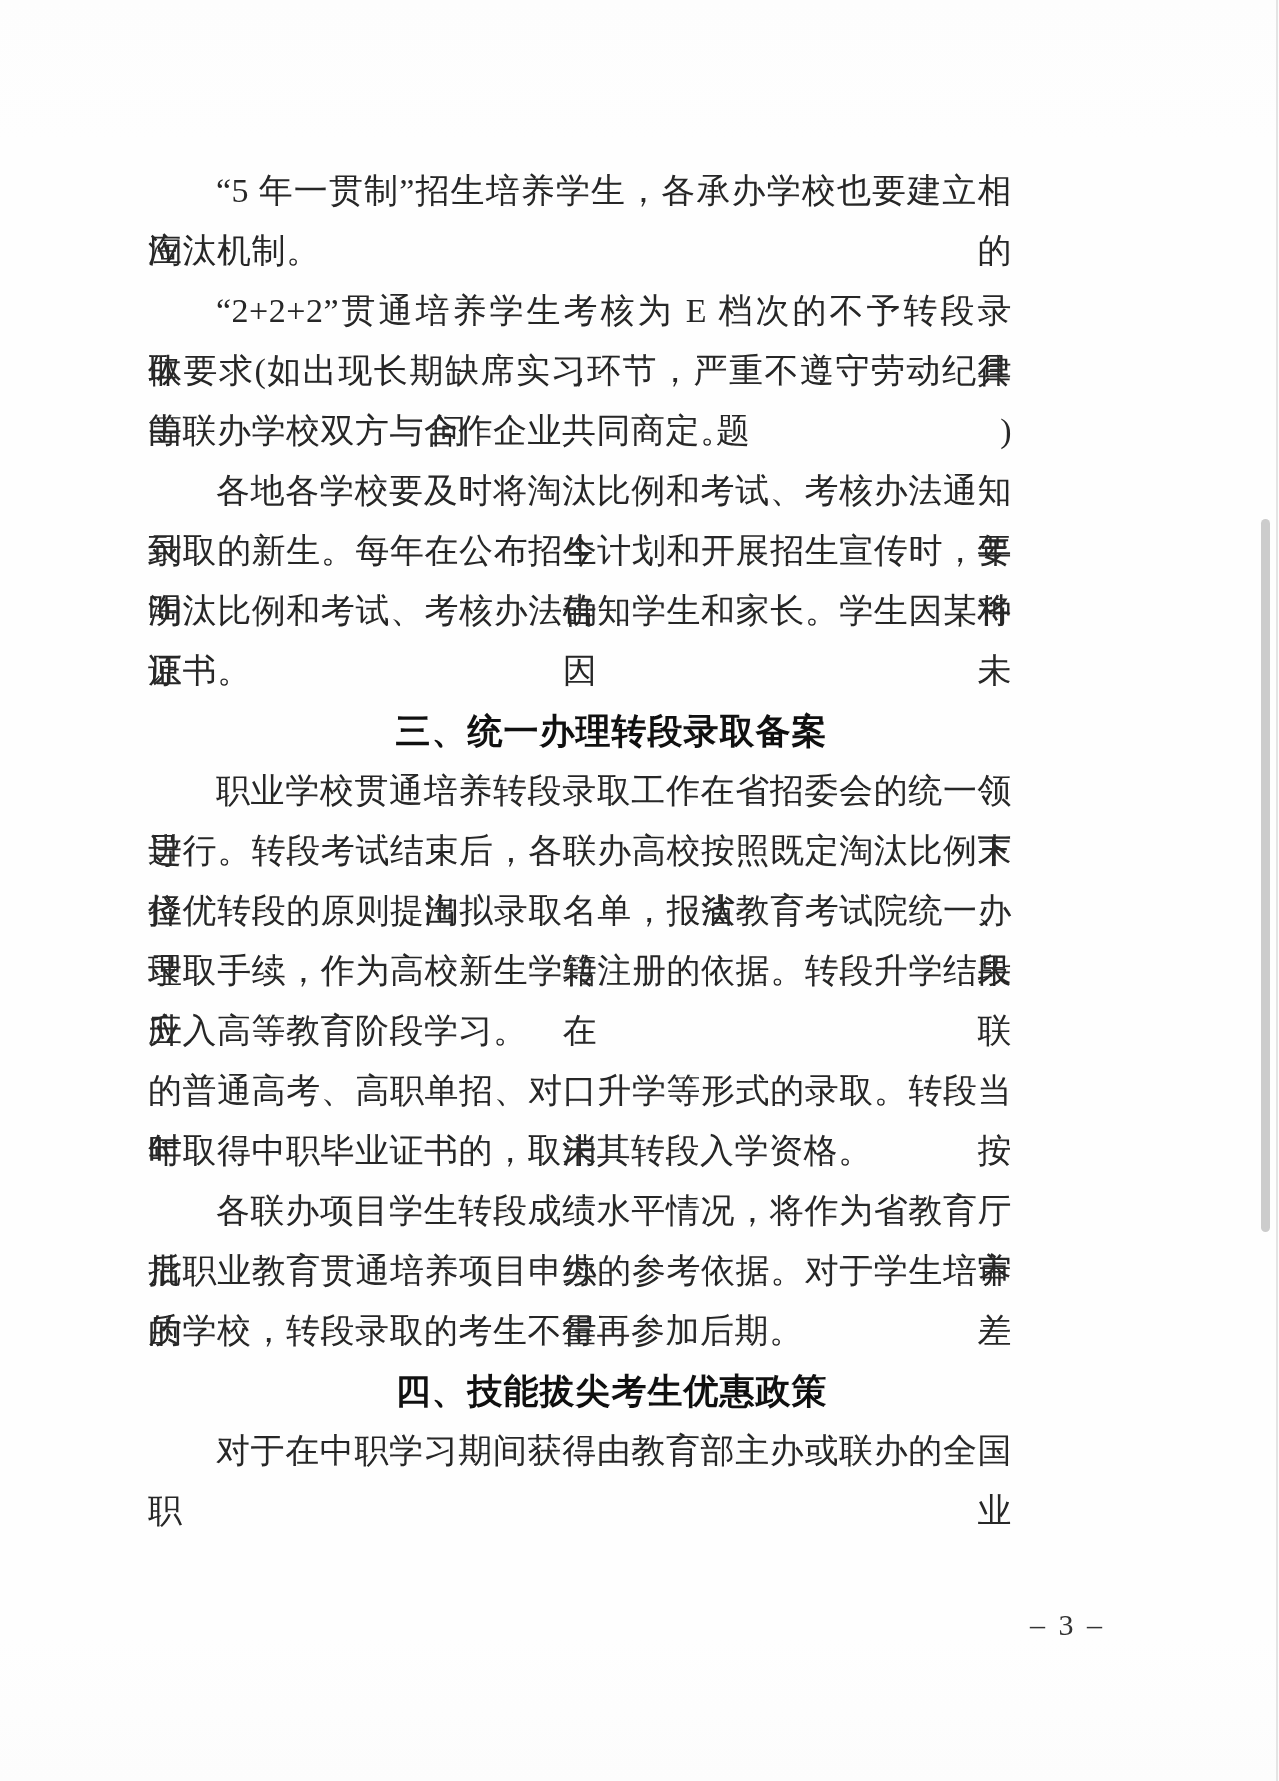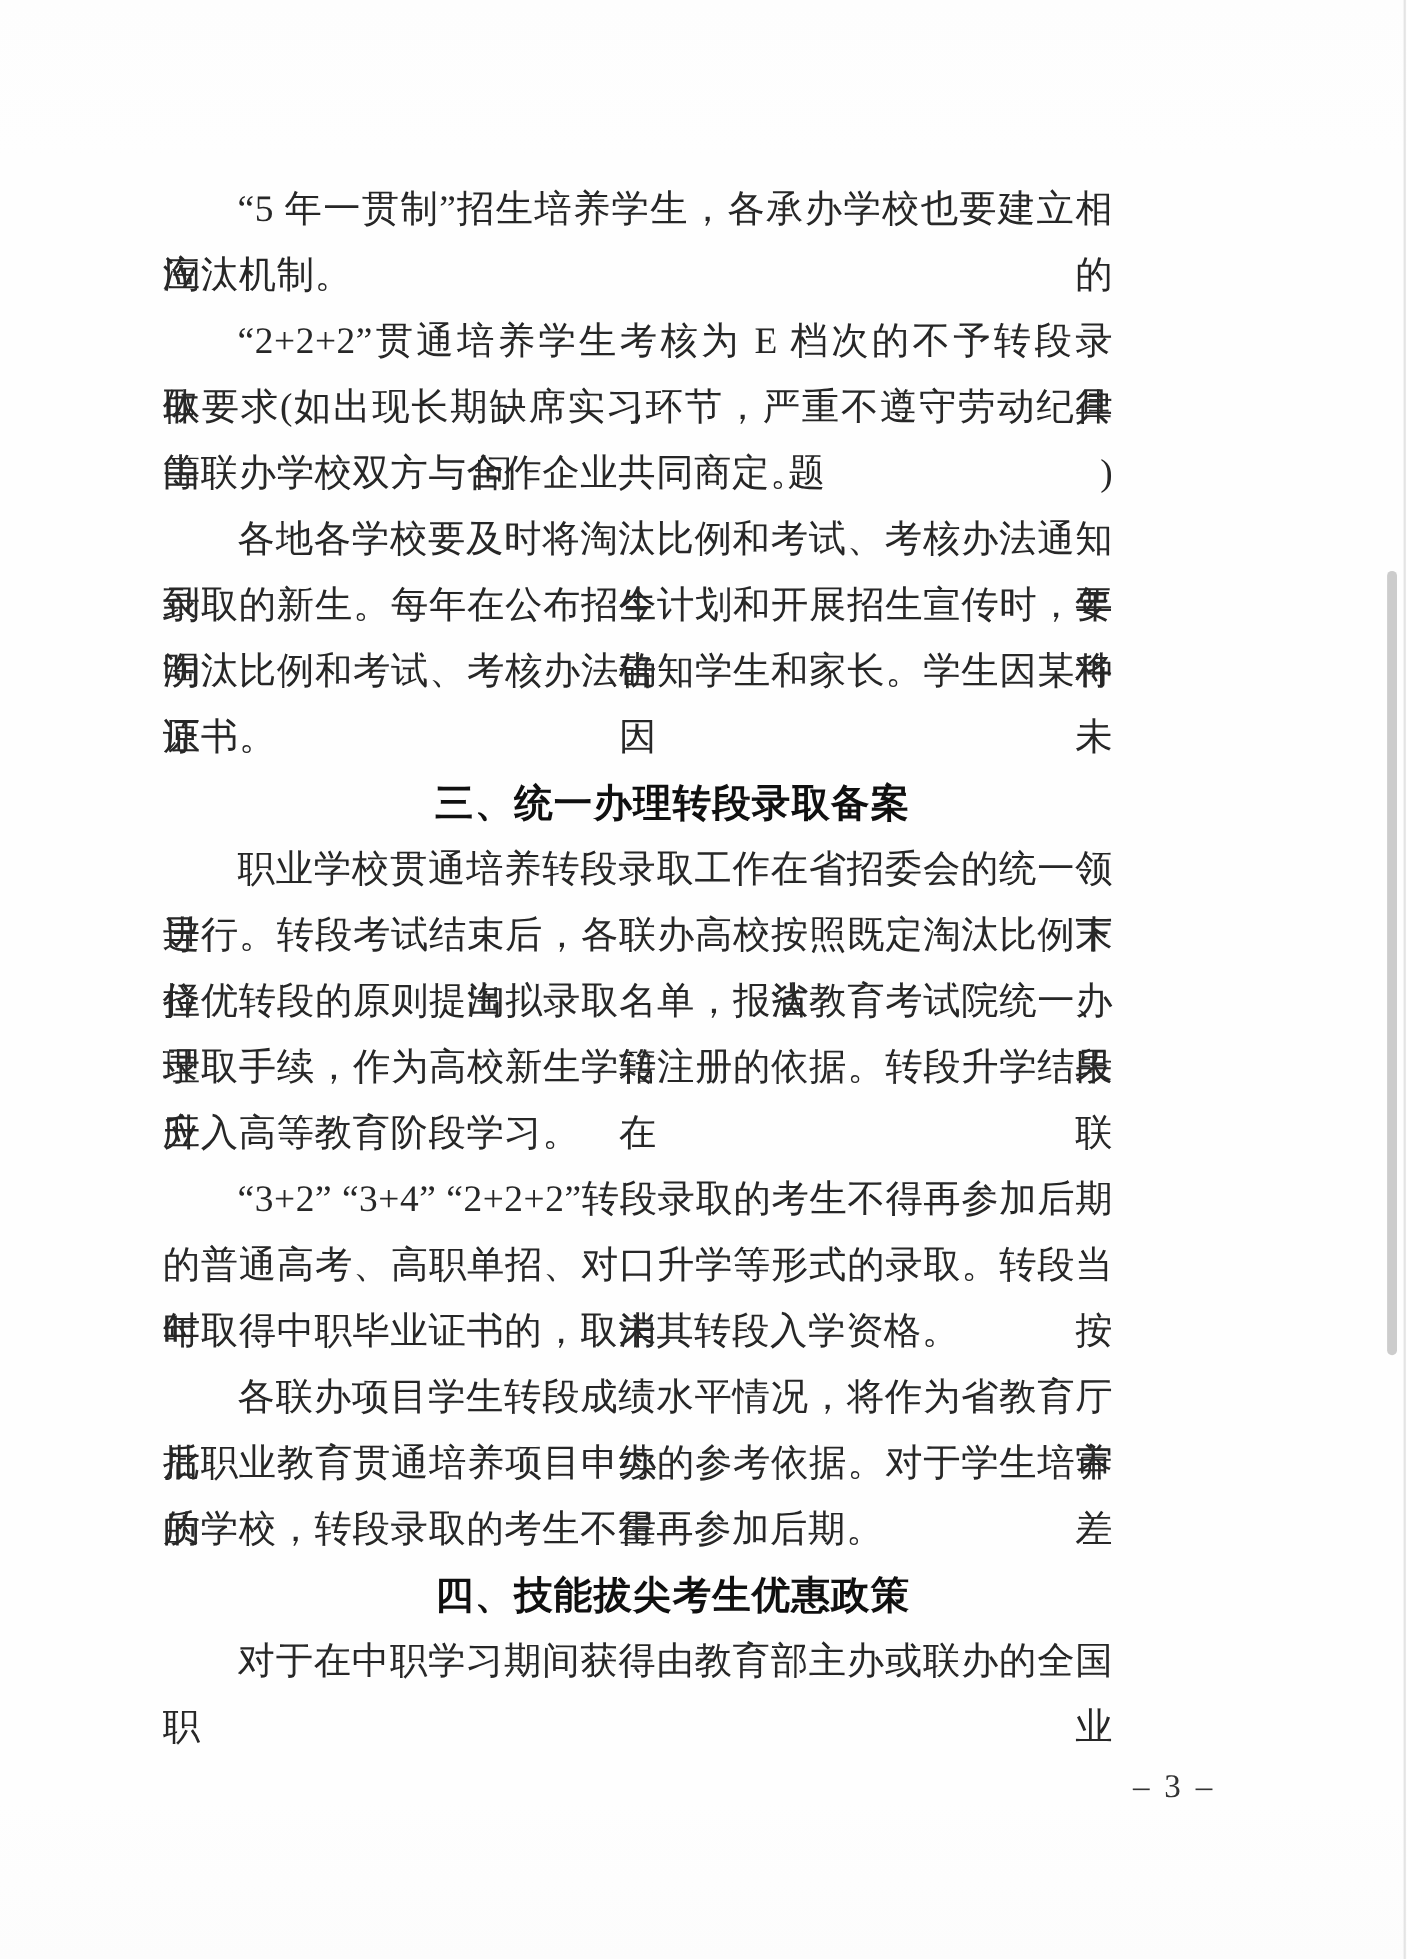--- a/index.html
+++ b/index.html
@@ -92,21 +92,20 @@
       <div class="line body first">各地各学校要及时将淘汰比例和考试、考核办法通知到今年</div>
       <div class="line body">录取的新生。每年在公布招生计划和开展招生宣传时，要明确将</div>
       <div class="line body">淘汰比例和考试、考核办法告知学生和家长。学生因某种原因未</div>
       <div class="line body last">证书。</div>
       <div class="line heading">三、统一办理转段录取备案</div>
       <div class="line body first">职业学校贯通培养转段录取工作在省招委会的统一领导下</div>
       <div class="line body">进行。转段考试结束后，各联办高校按照既定淘汰比例末位淘汰、</div>
       <div class="line body">择优转段的原则提出拟录取名单，报省教育考试院统一办理转段</div>
       <div class="line body">录取手续，作为高校新生学籍注册的依据。转段升学结果应在联</div>
       <div class="line body last">升入高等教育阶段学习。</div>
-      <div class="line body first">“3+2” “3+4” “2+2+2”转段录取的考生不得再参加后期</div>
       <div class="line body">的普通高考、高职单招、对口升学等形式的录取。转段当年未按</div>
       <div class="line body last">时取得中职毕业证书的，取消其转段入学资格。</div>
       <div class="line body first">各联办项目学生转段成绩水平情况，将作为省教育厅后续审</div>
       <div class="line body">批职业教育贯通培养项目申办的参考依据。对于学生培养质量差</div>
       <div class="line body last">的学校，转段录取的考生不得再参加后期。</div>
       <div class="line heading">四、技能拔尖考生优惠政策</div>
       <div class="line body first">对于在中职学习期间获得由教育部主办或联办的全国职业</div>
     </div>
 
   <div class="page-number">– 3 –</div>

